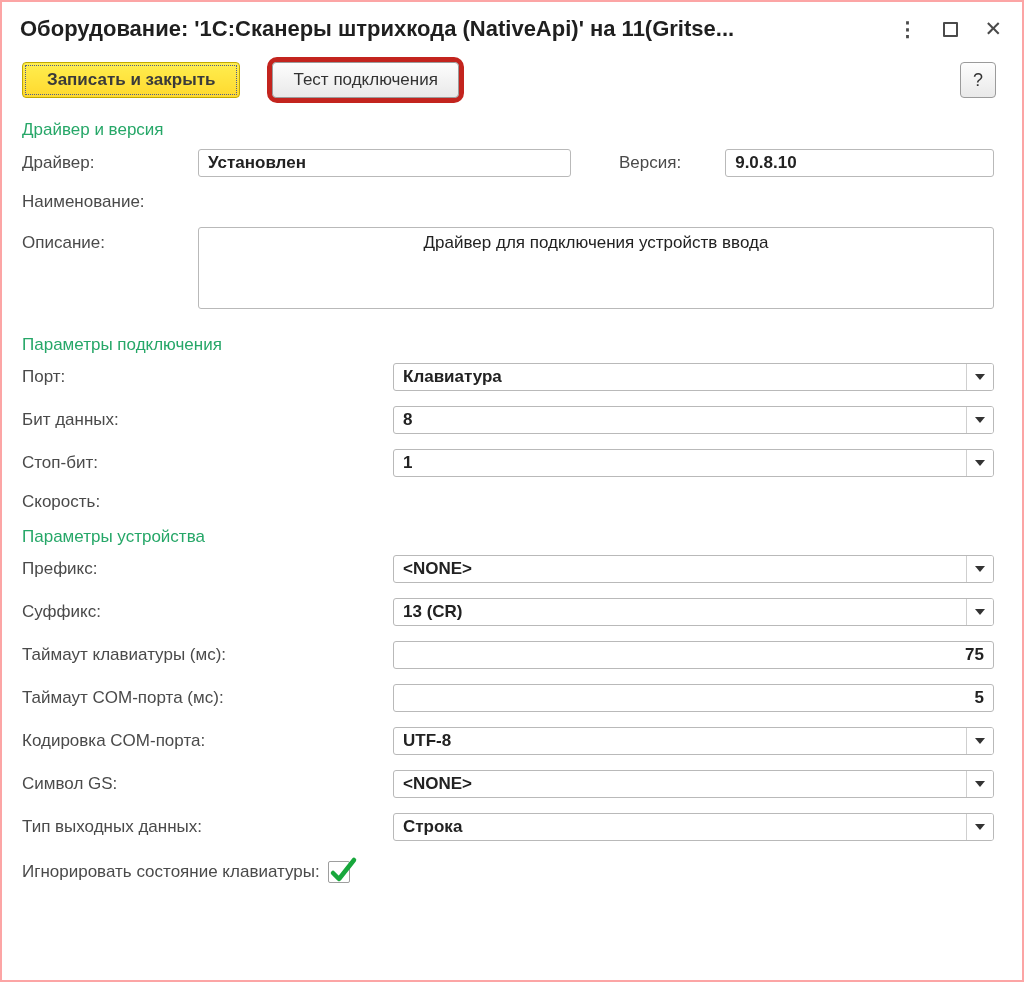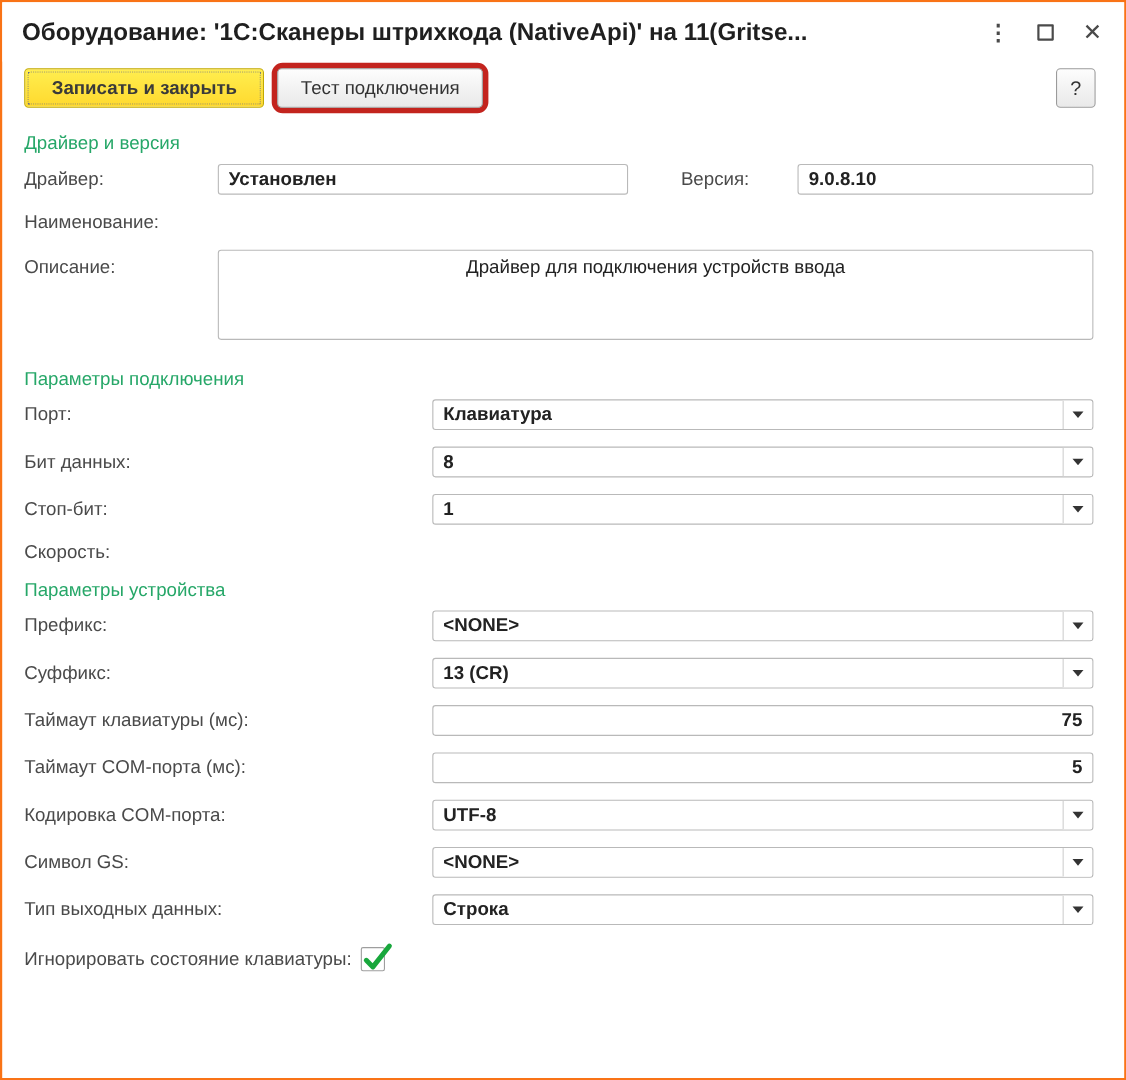--- a/index.html
+++ b/index.html
@@ -4,21 +4,21 @@
 <style>
   * { box-sizing: border-box; margin: 0; padding: 0; }
   html, body { width: 1024px; height: 982px; }
   body {
     font-family: "Liberation Sans", sans-serif;
     background: #ffffff;
     color: #444;
   }
   .window {
     width: 1024px; height: 982px;
-    border: 2px solid #f97316;
+    border: 2px solid #fca5a5;
     background: #fff;
     overflow: hidden;
   }
   
   .titlebar {
     height: 54px;
     display: flex; align-items: center;
     padding: 0 14px 0 18px;
     background: #fff;
   }
@@ -30,20 +30,21 @@
   .win-controls { display: flex; align-items: center; gap: 26px; padding-right: 6px; }
   .wc { color: #4a4a4a; cursor: default; display: flex; align-items: center; justify-content: center; }
   .wc-menu { font-size: 20px; font-weight: 700; letter-spacing: 0; }
   .wc-max  { width: 15px; height: 15px; border: 2px solid #4a4a4a; border-radius: 1px; }
   .wc-close { font-size: 21px; }
   
   .toolbar {
     display: flex; align-items: center;
     padding: 6px 26px 10px 20px;
     height: 52px;
+    gap: 20px;
   }
   .btn {
     height: 36px;
     border: 1px solid #9b9b9b;
     border-radius: 4px;
     background: linear-gradient(#fdfdfd, #e9e9e9);
     font-family: "Liberation Sans", sans-serif;
     font-size: 17px; color: #333;
     display: inline-flex; align-items: center; justify-content: center;
     cursor: pointer;

